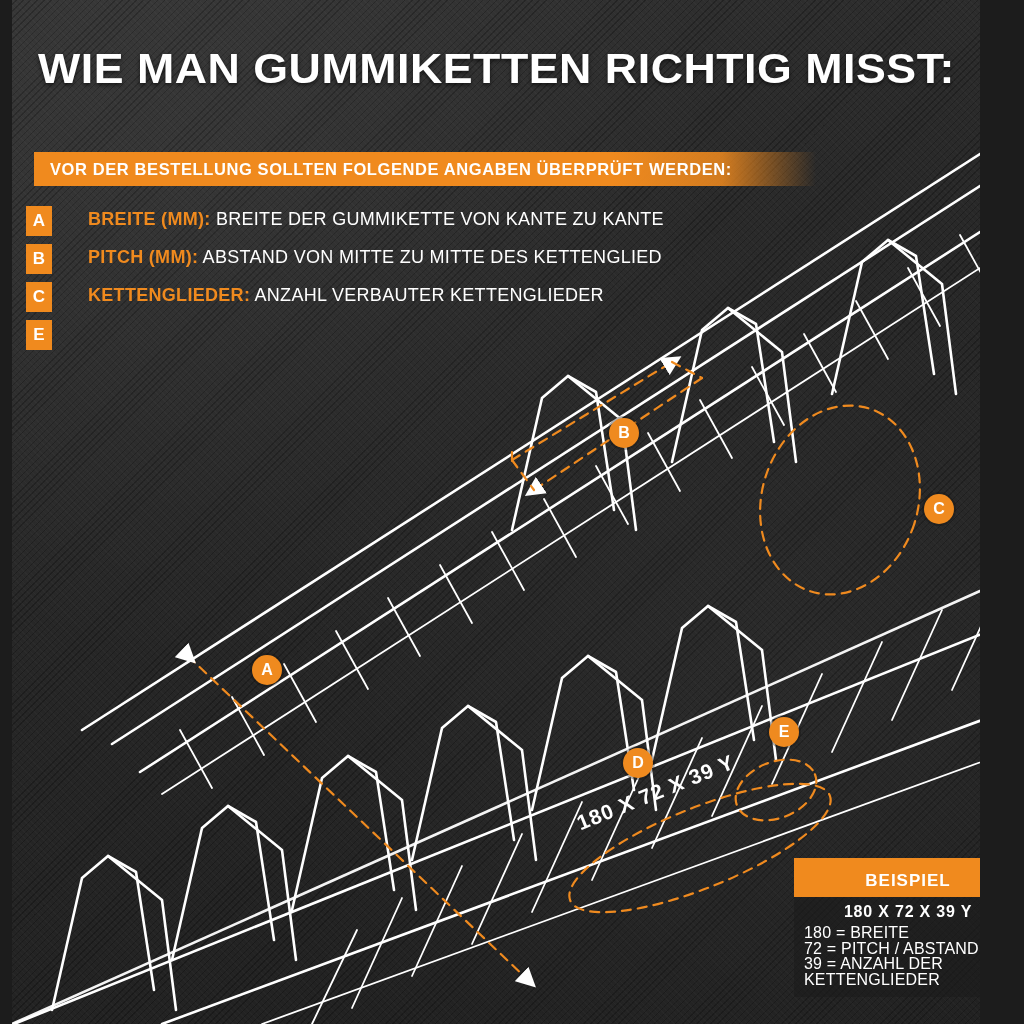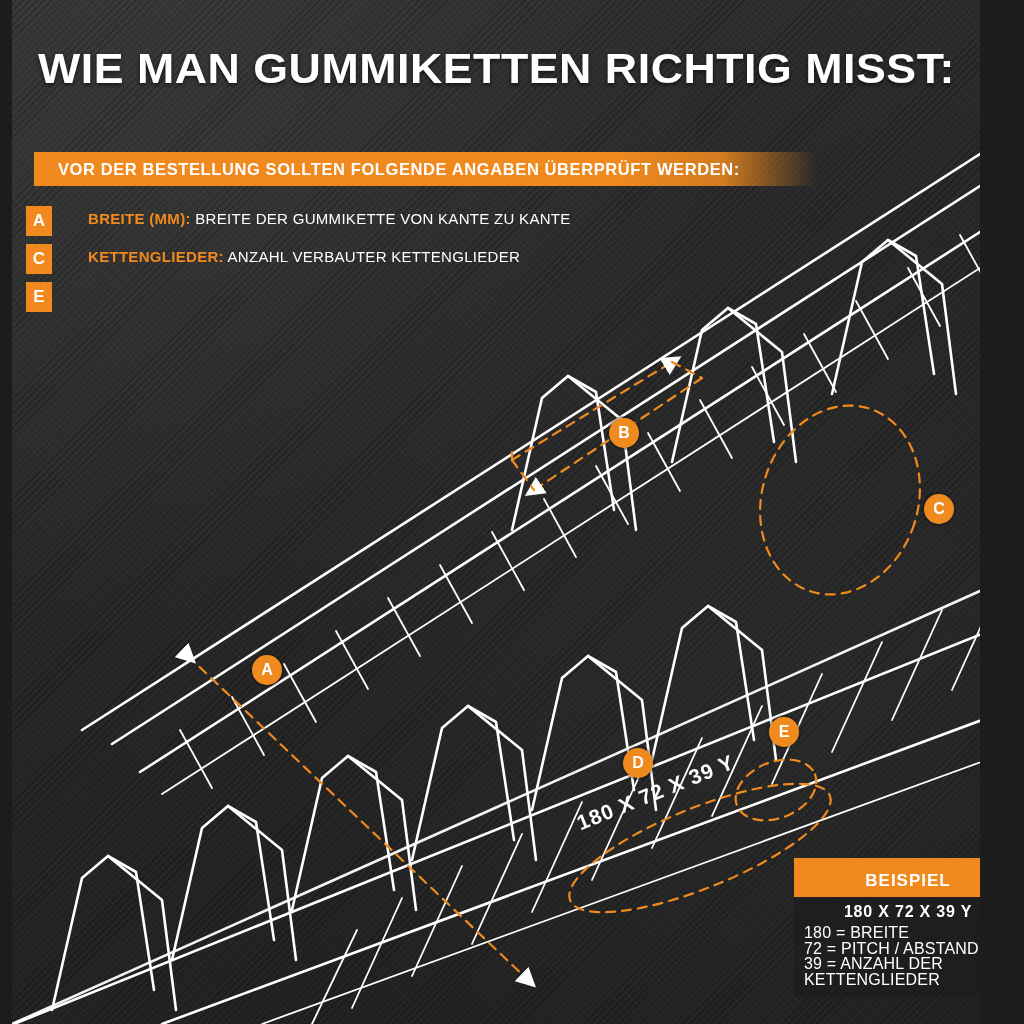--- a/index.html
+++ b/index.html
@@ -57,21 +57,21 @@
     position: absolute;
     left: 22px;
     top: 152px;
     width: 782px;
     height: 34px;
     background: linear-gradient(90deg, #f08a1e 0%, #f08a1e 74%, rgba(240,138,30,0.85) 88%, rgba(240,138,30,0.0) 100%);
     display: flex;
     align-items: center;
   }
   .subtitle-bar span {
-    padding-left: 24px;
+    padding-left: 16px;
     font-size: 16.5px;
     font-weight: bold;
     letter-spacing: 0.6px;
     color: #ffffff;
     text-transform: uppercase;
     white-space: nowrap;
   }
 
   .legend {
     position: absolute;
@@ -92,21 +92,21 @@
     background: #f08a1e;
     color: #ffffff;
     font-size: 17px;
     font-weight: bold;
     display: flex;
     align-items: center;
     justify-content: center;
   }
   .legend-text {
     margin-left: 62px;
-    font-size: 15px;
+    font-size: 18px;
     line-height: 26px;
     letter-spacing: 0.3px;
     text-transform: uppercase;
     color: #ffffff;
     max-width: 620px;
   }
   .legend-text b {
     color: #f08a1e;
     font-weight: bold;
   }
@@ -311,20 +311,23 @@
 
       <div class="legend-row">
         <div class="badge">A</div>
         <div class="legend-text">
           <b>BREITE (MM):</b><span> BREITE DER GUMMIKETTE VON KANTE ZU KANTE</span>
         </div>
       </div>
 
       <div class="legend-row">
         <div class="badge">B</div>
+        <div class="legend-text">
+          <b>PITCH (MM):</b><span> ABSTAND VON MITTE ZU MITTE DES KETTENGLIED</span>
+        </div>
       </div>
 
       <div class="legend-row">
         <div class="badge">C</div>
         <div class="legend-text">
           <b>KETTENGLIEDER:</b><span> ANZAHL VERBAUTER KETTENGLIEDER</span>
         </div>
       </div>
 
       <div class="legend-row">

